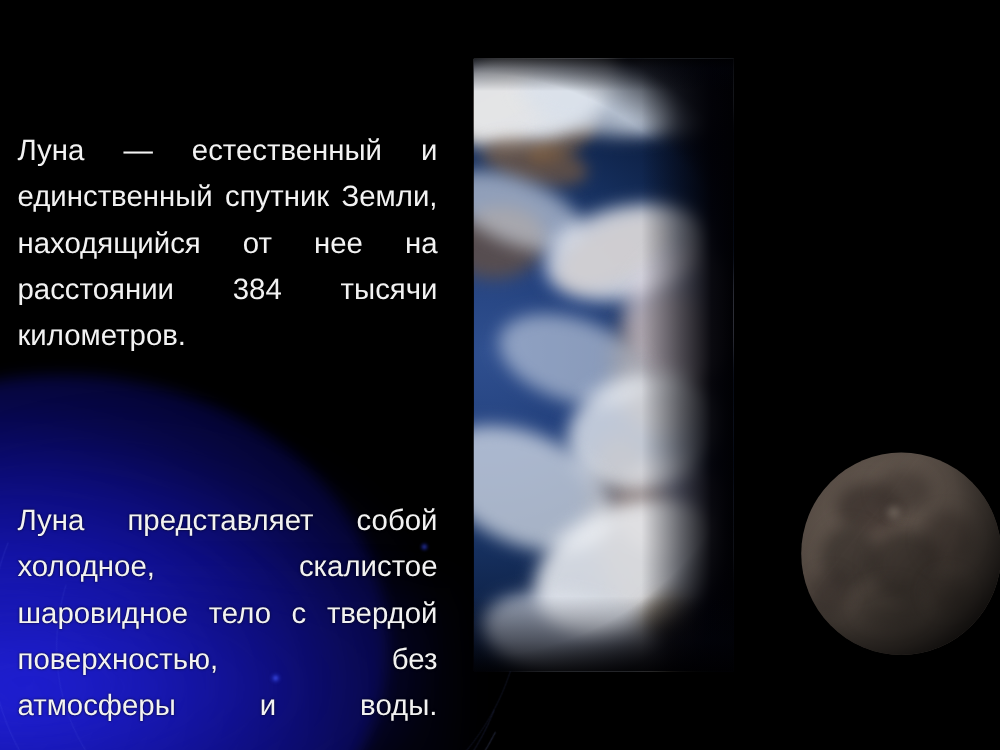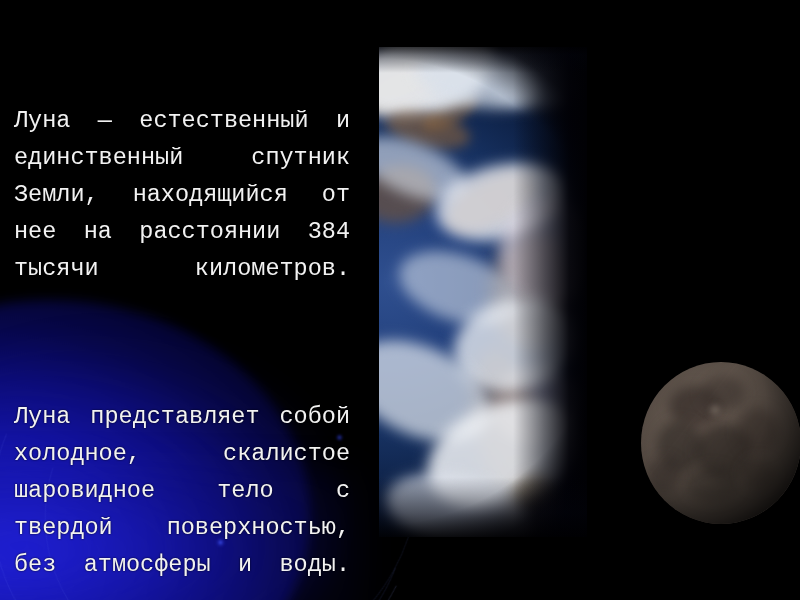--- a/index.html
+++ b/index.html
@@ -119,21 +119,20 @@
     text-align: justify;
     text-justify: inter-word;
     white-space: pre-wrap;
     letter-spacing: 0px;
     text-shadow: 0 0 2px rgba(0,0,0,0.9);
   }
   .text-block p {
     margin: 0;
     text-align: justify;
     text-justify: inter-word;
-    font-family: Liberation Mono, monospace;
   }
   
   .para-just { text-align: justify; }
   .para-just::after {
     content: "";
     display: inline-block;
     width: 100%;
   }
 
   

